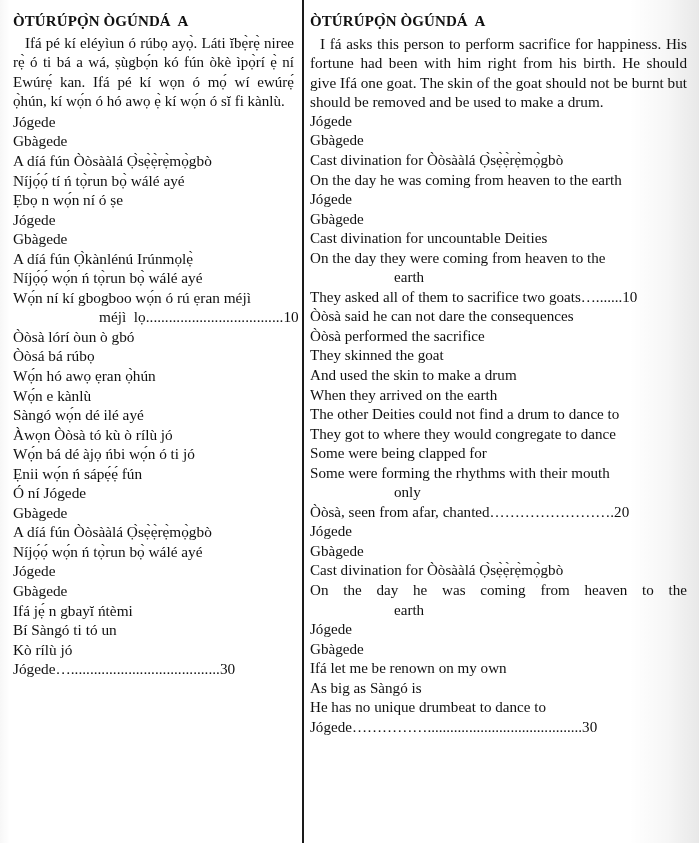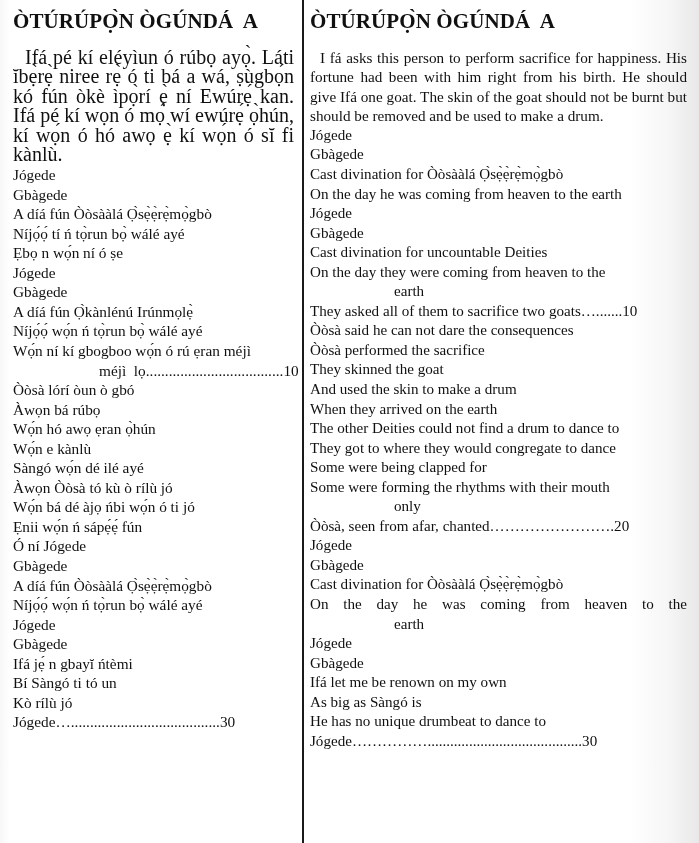--- a/index.html
+++ b/index.html
@@ -65,29 +65,29 @@
   }
 
   #right-column {
     left: 304px;
     width: 395px;
     padding: 12px 12px 0 6px;
   }
 
   .col-heading {
     font-weight: bold;
-    font-size: 21px;
+    font-size: 15px;
     line-height: 19.5px;
     letter-spacing: 0.1px;
-    margin: 0 0 16px 0;
+    margin: 0 0 2px 0;
     white-space: pre;
   }
 
   .intro {
-    font-size: 20px;
+    font-size: 15px;
     line-height: 19.6px;
     text-align: justify;
     text-indent: 12px;
     margin: 0;
     hyphens: none;
   }
   #right-column .intro {
     font-size: 15.2px;
     line-height: 19.6px;
     text-indent: 10px;
@@ -143,21 +143,21 @@
         <li>A díá fún Òòsààlá Ọ̀sẹ̀ẹ̀rẹ̀mọ̀gbò</li>
         <li>Níjọ́ọ́ tí ń tọ̀run bọ̀ wálé ayé</li>
         <li>Ẹbọ n wọ́n ní ó ṣe</li>
         <li>Jógede</li>
         <li>Gbàgede</li>
         <li>A díá fún Ọ̀kànlénú Irúnmọlẹ̀</li>
         <li>Níjọ́ọ́ wọ́n ń tọ̀run bọ̀ wálé ayé</li>
         <li>Wọ́n ní kí gbogboo wọ́n ó rú ẹran méjì</li>
         <li class="indent">méjì  lọ....................................10</li>
         <li>Òòsà lórí òun ò gbó</li>
-        <li>Àwọn bá rúbọ</li>
+        <li>Òòsá bá rúbọ</li>
         <li>Wọ́n hó awọ ẹran ọ̀hún</li>
         <li>Wọ́n e kànlù</li>
         <li>Sàngó wọ́n dé ilé ayé</li>
         <li>Àwọn Òòsà tó kù ò rílù jó</li>
         <li>Wọ́n bá dé àjọ ńbi wọ́n ó ti jó</li>
         <li>Ẹnii wọ́n ń sápẹ́ẹ́ fún</li>
         <li>Ó ní Jógede</li>
         <li>Gbàgede</li>
         <li>A díá fún Òòsààlá Ọ̀sẹ̀ẹ̀rẹ̀mọ̀gbò</li>
         <li>Níjọ́ọ́ wọ́n ń tọ̀run bọ̀ wálé ayé</li>

